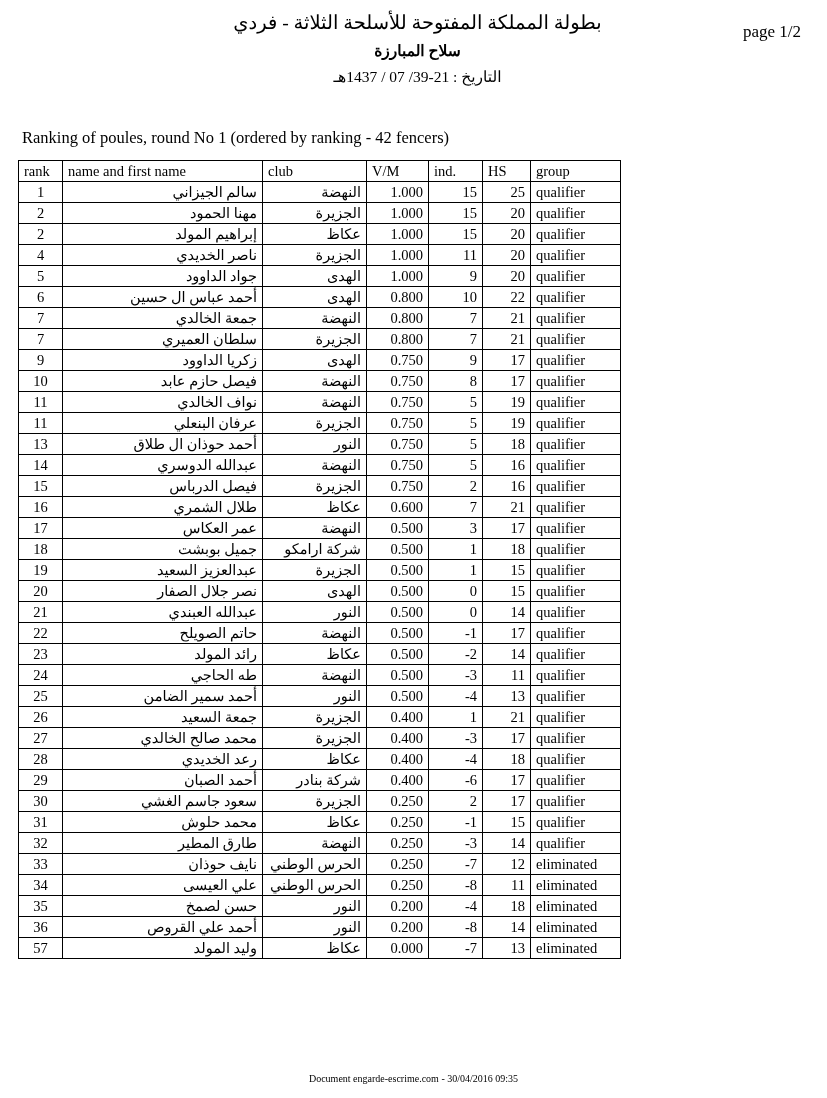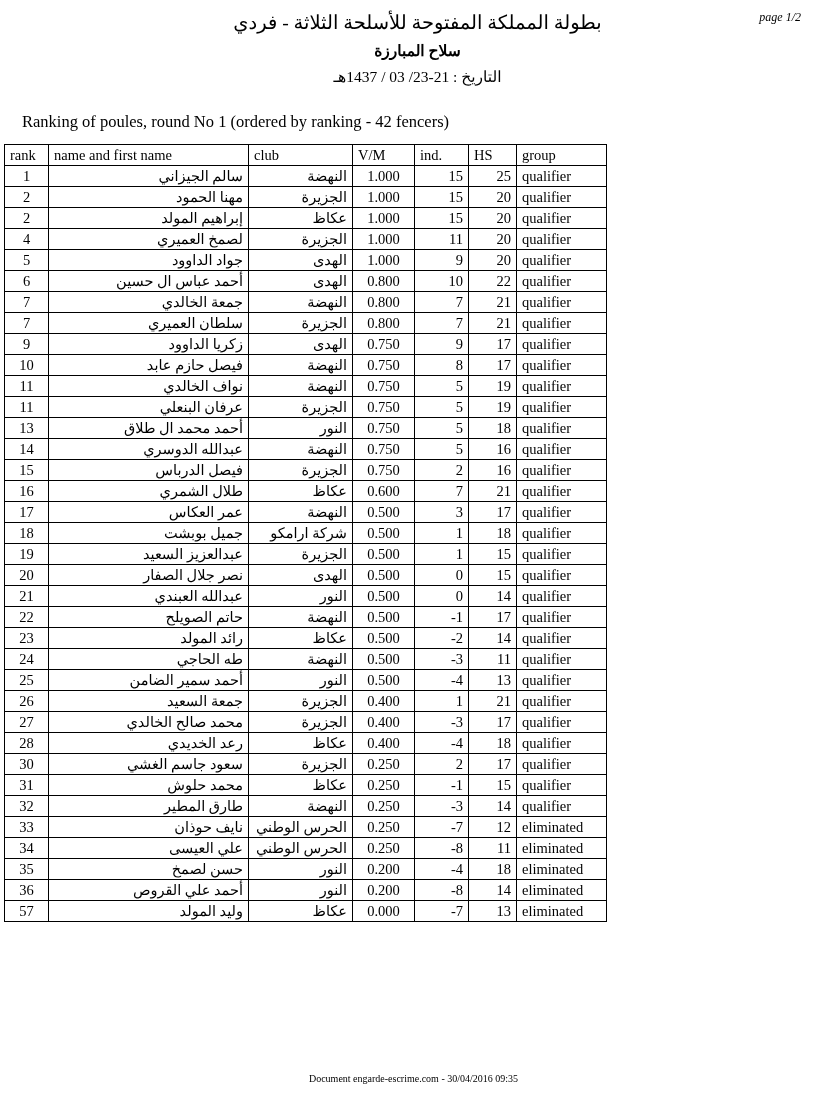--- a/index.html
+++ b/index.html
@@ -17,25 +17,24 @@
   }
   .page {
     width: 827px;
     height: 1098px;
     position: relative;
     box-sizing: border-box;
     padding: 0;
   }
   .page-num {
     position: absolute;
-    top: 10px;
+    top: 22px;
     right: 26px;
-    font-size: 12px;
+    font-size: 17px;
     font-family: "Liberation Serif", serif;
-    font-style: italic;
   }
   .header {
     text-align: center;
     padding-top: 8px;
     padding-left: 8px;
   }
   .title-main {
     font-size: 19.5px;
     direction: rtl;
     line-height: 1.5;
@@ -46,27 +45,27 @@
     direction: rtl;
     line-height: 1.6;
     font-weight: bold;
   }
   .title-date {
     font-size: 15.5px;
     direction: rtl;
     line-height: 1.7;
   }
   .ranking-line {
-    margin: 22px 0 12px 22px;
+    margin: 38px 0 12px 22px;
     font-size: 16.5px;
     font-family: "Liberation Serif", serif;
   }
   table.results {
     border-collapse: collapse;
-    margin-left: 4px;
+    margin-left: 18px;
     width: 602px;
     table-layout: fixed;
   }
   table.results td, table.results th {
     border: 1px solid #000000;
     font-size: 14.5px;
     font-weight: normal;
     padding: 1px 5px;
     height: 21px;
     box-sizing: border-box;
@@ -78,21 +77,21 @@
   col.c-vm     { width: 62px; }
   col.c-ind    { width: 54px; }
   col.c-hs     { width: 48px; }
   col.c-group  { width: 90px; }
 
   .hdr td { text-align: left; font-size: 15px; }
 
   td.rank    { text-align: center; }
   td.name    { direction: rtl; text-align: right; font-size: 15px; }
   td.club    { direction: rtl; text-align: right; font-size: 15px; }
-  td.vm      { text-align: center; }
+  td.vm      { text-align: right; }
   td.ind     { text-align: right; padding-right: 12px; }
   td.hs      { text-align: right; padding-right: 9px; }
   td.group   { text-align: left; padding-left: 6px; }
 
   .footer {
     position: absolute;
     left: 0;
     right: 0;
     bottom: 14px;
     text-align: center;
@@ -102,21 +101,21 @@
 </head>
 <body>
 
 <div class="page">
 
   <div class="page-num">page 1/2</div>
 
   <div class="header">
     <div class="title-main">بطولة المملكة المفتوحة للأسلحة الثلاثة - فردي</div>
     <div class="title-sub">سلاح المبارزة</div>
-    <div class="title-date">التاريخ : 21-23/ 03 / 1437هـ</div>
+    <div class="title-date">التاريخ : 21-39/ 07 / 1437هـ</div>
   </div>
 
   <div class="ranking-line">Ranking of poules, round No 1 (ordered by ranking - 42 fencers)</div>
 
   <table class="results">
     <colgroup>
       <col class="c-rank">
         <col class="c-name">
         <col class="c-club">
         <col class="c-vm">
@@ -158,21 +157,21 @@
           <td class="rank">2</td>
           <td class="name">إبراهيم المولد</td>
           <td class="club">عكاظ</td>
           <td class="vm">1.000</td>
           <td class="ind">15</td>
           <td class="hs">20</td>
           <td class="group">qualifier</td>
         </tr>
         <tr>
           <td class="rank">4</td>
-          <td class="name">لصمخ العميري</td>
+          <td class="name">ناصر الخديدي</td>
           <td class="club">الجزيرة</td>
           <td class="vm">1.000</td>
           <td class="ind">11</td>
           <td class="hs">20</td>
           <td class="group">qualifier</td>
         </tr>
         <tr>
           <td class="rank">5</td>
           <td class="name">جواد الداوود</td>
           <td class="club">الهدى</td>
@@ -239,21 +238,21 @@
           <td class="rank">11</td>
           <td class="name">عرفان البنعلي</td>
           <td class="club">الجزيرة</td>
           <td class="vm">0.750</td>
           <td class="ind">5</td>
           <td class="hs">19</td>
           <td class="group">qualifier</td>
         </tr>
         <tr>
           <td class="rank">13</td>
-          <td class="name">أحمد محمد ال طلاق</td>
+          <td class="name">أحمد حوذان ال طلاق</td>
           <td class="club">النور</td>
           <td class="vm">0.750</td>
           <td class="ind">5</td>
           <td class="hs">18</td>
           <td class="group">qualifier</td>
         </tr>
         <tr>
           <td class="rank">14</td>
           <td class="name">عبدالله الدوسري</td>
           <td class="club">النهضة</td>
@@ -379,20 +378,29 @@
           <td class="hs">17</td>
           <td class="group">qualifier</td>
         </tr>
         <tr>
           <td class="rank">28</td>
           <td class="name">رعد الخديدي</td>
           <td class="club">عكاظ</td>
           <td class="vm">0.400</td>
           <td class="ind">-4</td>
           <td class="hs">18</td>
+          <td class="group">qualifier</td>
+        </tr>
+        <tr>
+          <td class="rank">29</td>
+          <td class="name">أحمد الصبان</td>
+          <td class="club">شركة بنادر</td>
+          <td class="vm">0.400</td>
+          <td class="ind">-6</td>
+          <td class="hs">17</td>
           <td class="group">qualifier</td>
         </tr>
         <tr>
           <td class="rank">30</td>
           <td class="name">سعود جاسم الغشي</td>
           <td class="club">الجزيرة</td>
           <td class="vm">0.250</td>
           <td class="ind">2</td>
           <td class="hs">17</td>
           <td class="group">qualifier</td>

